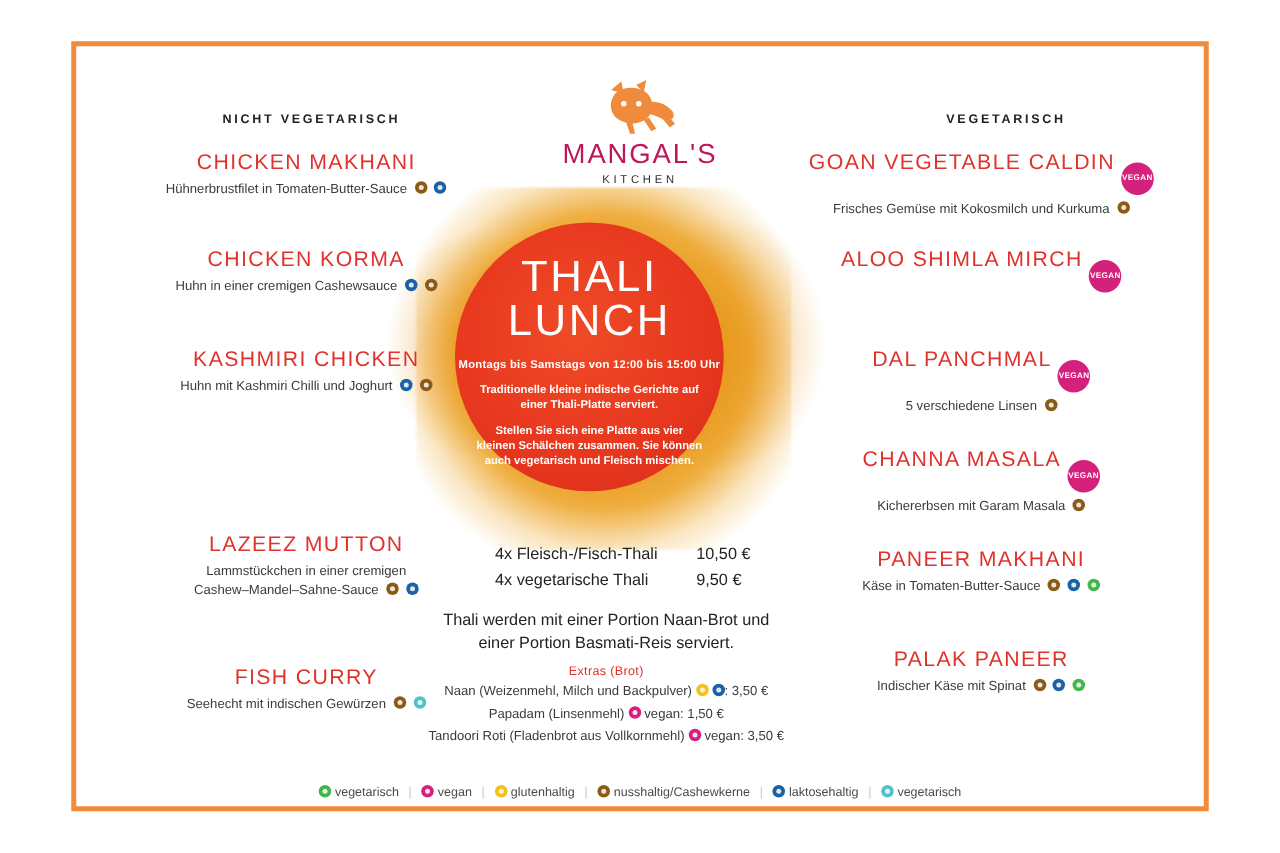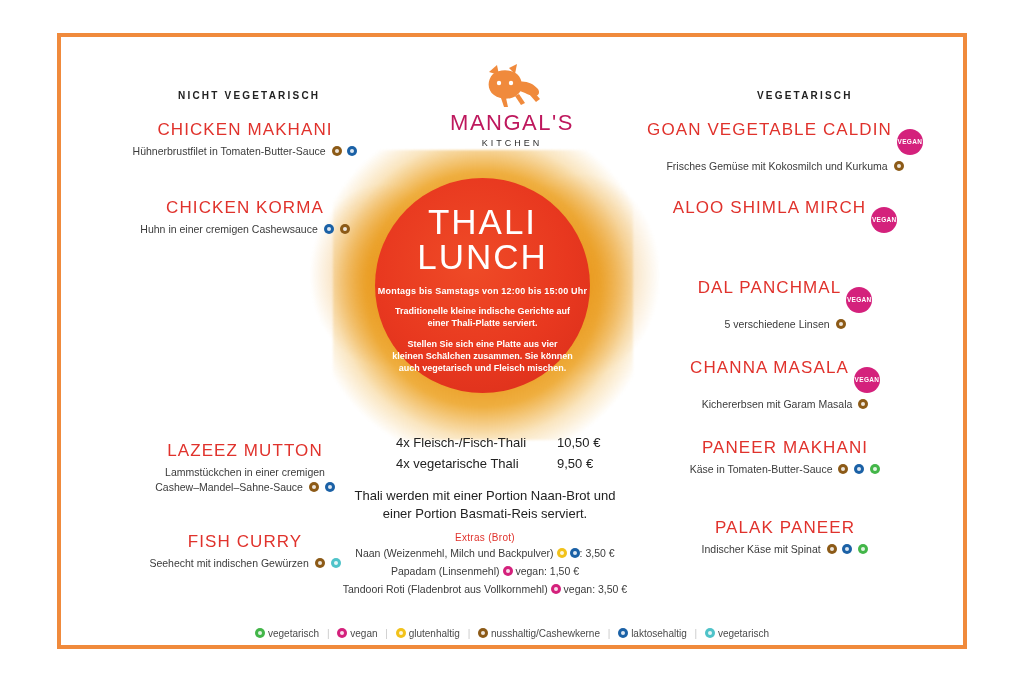--- a/index.html
+++ b/index.html
@@ -70,21 +70,21 @@
   }
   #spice-splash::before{
     content:"";position:absolute;left:-22px;top:35px;width:120px;height:180px;
     background:radial-gradient(ellipse at 60% 50%, rgba(232,150,26,.75), rgba(240,190,90,0) 72%);
   }
   #spice-splash::after{
     content:"";position:absolute;right:-26px;top:25px;width:130px;height:200px;
     background:radial-gradient(ellipse at 40% 50%, rgba(232,150,26,.7), rgba(240,190,90,0) 72%);
   }
   #thali-circle{
-    position:absolute;left:375px;top:178px;width:215px;height:215px;border-radius:50%;
+    position:absolute;left:364px;top:178px;width:215px;height:215px;border-radius:50%;
     background:radial-gradient(circle at 45% 40%, #ef4b27 0%, #e8381f 55%, #d72d1a 100%);
     color:#fff;text-align:center;
   }
   #thali-title{
     font-size:35px;line-height:35px;letter-spacing:2px;padding-top:26px;font-weight:normal;
   }
   #thali-hours{
     font-size:9px;font-weight:bold;margin-top:12px;letter-spacing:.2px;
   }
   #thali-p1,#thali-p2{
@@ -210,23 +210,31 @@
 
   <div class="dish left" style="left:110px;top:198px;width:270px;">
     <div class="title">CHICKEN KORMA</div>
     <div class="desc">
       <span>Huhn in einer cremigen Cashewsauce</span>
       <span class="dot lakto"></span>
       <span class="dot nut"></span>
     </div>
   </div>
 
-
-
-  <div class="dish left" style="left:110px;top:441px;width:270px;">
+  <div class="dish left" style="left:110px;top:278px;width:270px;">
+    <div class="title">KASHMIRI CHICKEN</div>
+    <div class="desc">
+      <span>Huhn mit Kashmiri Chilli und Joghurt</span>
+      <span class="dot lakto"></span>
+      <span class="dot nut"></span>
+    </div>
+  </div>
+
+
+  <div class="dish left" style="left:110px;top:426px;width:270px;">
     <div class="title">LAZEEZ MUTTON</div>
     <div class="desc">
       <span>Lammstückchen in einer cremigen</span>
     </div>
     <div class="desc" style="margin-top:0">
       <span>Cashew–Mandel–Sahne-Sauce</span>
       <span class="dot nut"></span>
       <span class="dot lakto"></span>
     </div>
   </div>

